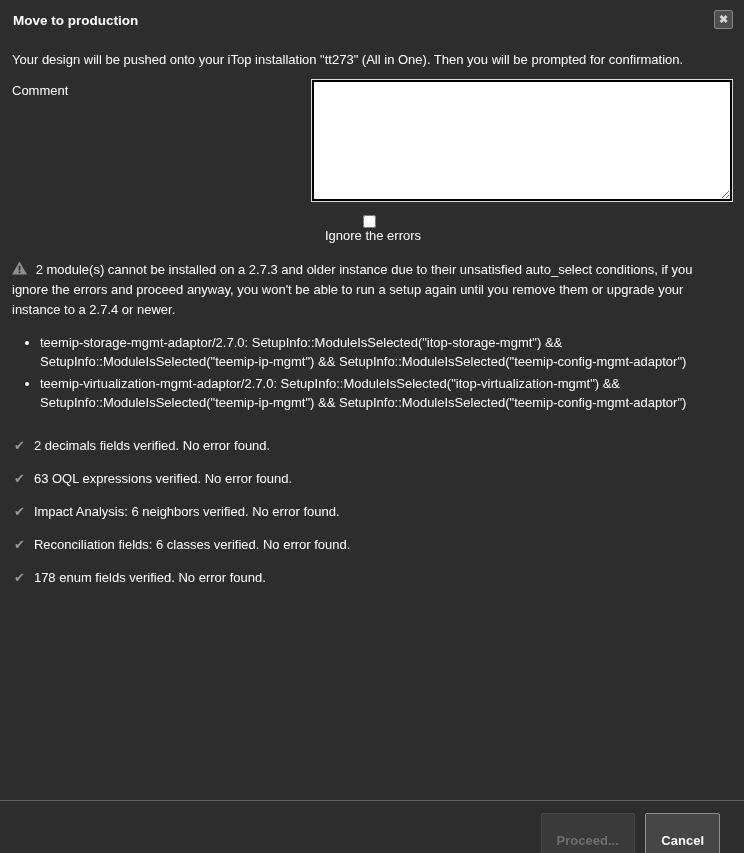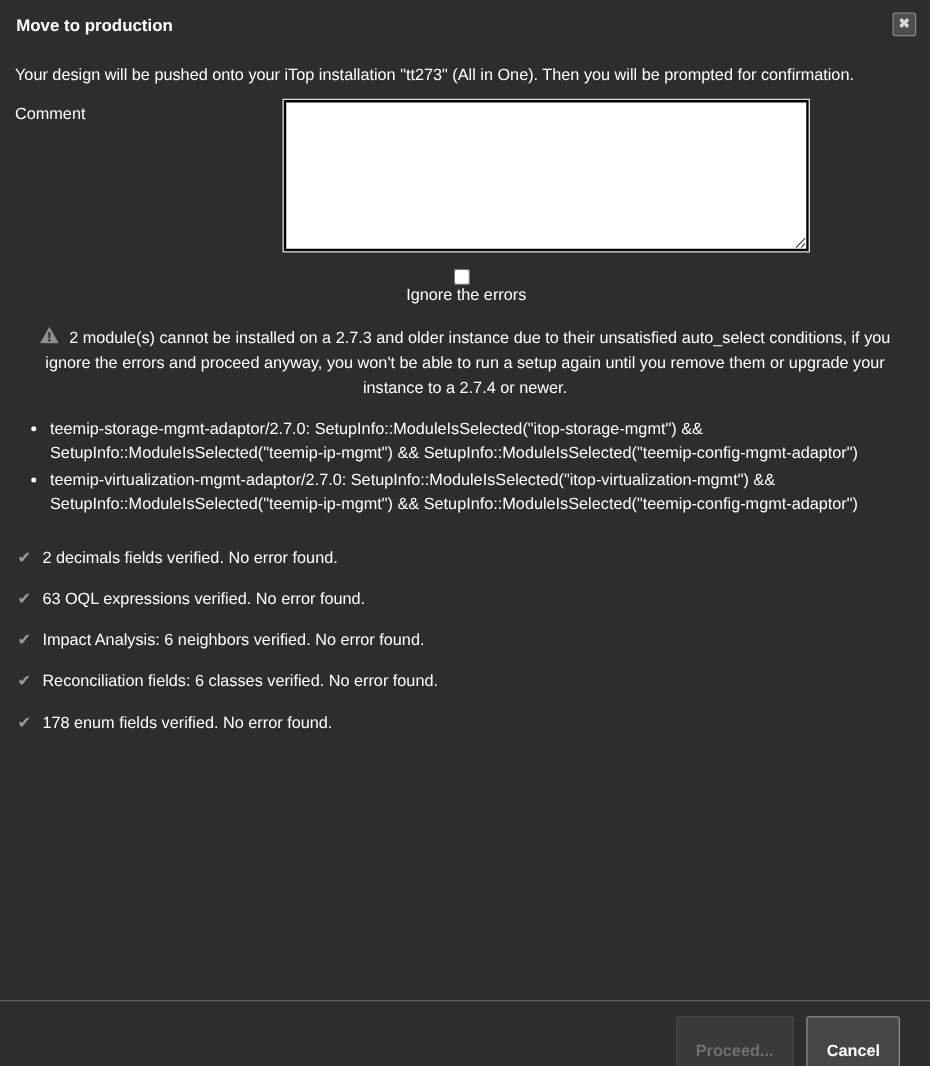--- a/index.html
+++ b/index.html
@@ -25,38 +25,38 @@
     border: 1px solid #868686;
     border-radius: 2px;
     color: #d6d6d6;
     font-size: 11px; font-weight: bold;
     line-height: 16px; text-align: center;
     cursor: pointer;
   }
 
   .intro { margin: 22px 12px 0 12px; line-height: 20px; }
 
-  .comment-row { display: flex; margin: 10px 12px 0 12px; }
+  .comment-row { display: flex; margin: 10px 12px 0 12px; justify-content: space-between; }
   .comment-label { width: 215px; padding-top: 3px; flex: 0 0 215px; }
   .comment-textarea {
     width: 420px; height: 121px;
     background: #ffffff;
     border: 2px solid #000000;
     outline: 1px solid #dcdcdc;
     resize: both;
     font-family: "Liberation Sans", sans-serif;
     font-size: 13px;
     padding: 2px 3px;
     color: #000;
   }
 
   .checkbox-row { margin: 14px 12px 0 14px; display: flex; align-items: center; flex-direction: column; }
   .checkbox-row input { width: 13px; height: 13px; margin: 0 8px 0 0; }
 
-  .warning { margin: 17px 12px 0 12px; line-height: 20px; text-align: center; }
+  .warning { margin: 17px 12px 0 12px; line-height: 20px; }
   .warning-icon { display: inline-block; vertical-align: -1px; margin-right: 5px; }
 
   ul.modules { margin: 13px 12px 0 0; line-height: 19px; }
   ul.modules li { margin-bottom: 3px; }
 
   .checks { margin: 24px 12px 0 14px; }
   .check-row { margin-bottom: 13px; line-height: 20px; }
   .check-glyph { color: #979797; margin-right: 9px; font-size: 13px; }
 
   .footer {

